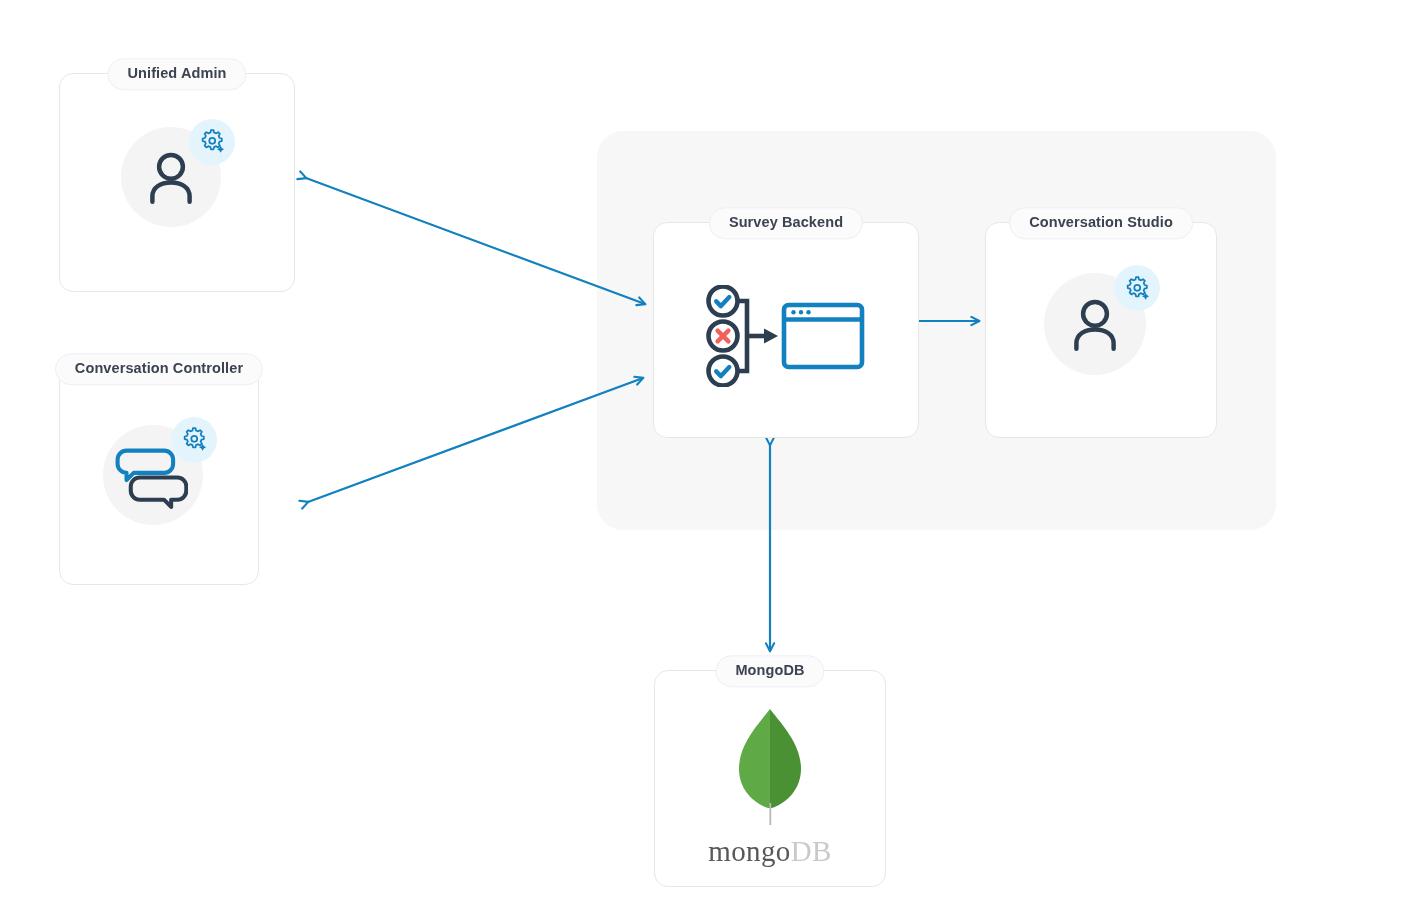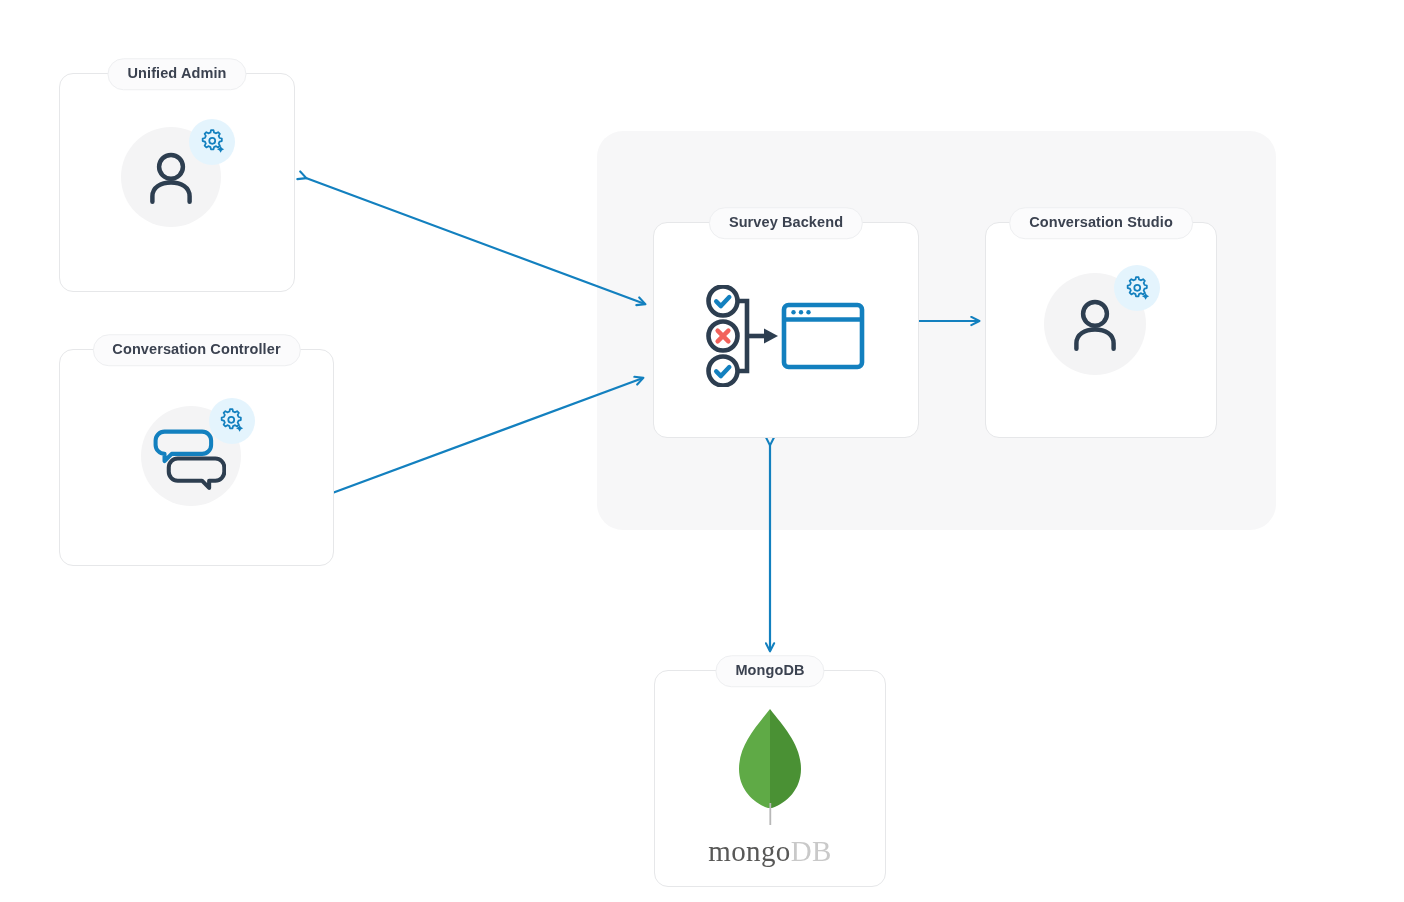--- a/index.html
+++ b/index.html
@@ -144,21 +144,21 @@
           <svg width="27" height="27" viewBox="0 0 32 32">
             <path d="M14.2 2.6 h3.0 l0.6 2.7 2.5 1.05 2.35-1.45 2.1 2.1 -1.45 2.35 1.05 2.5 2.7 0.6 v3.0 l-2.7 0.6 -1.05 2.5 1.45 2.35 -2.1 2.1 -2.35-1.45 -2.5 1.05 -0.6 2.7 h-3.0 l-0.6-2.7 -2.5-1.05 -2.35 1.45 -2.1-2.1 1.45-2.35 -1.05-2.5 -2.7-0.6 v-3.0 l2.7-0.6 1.05-2.5 -1.45-2.35 2.1-2.1 2.35 1.45 2.5-1.05 z" fill="none" stroke="#1380bf" stroke-width="2.1" stroke-linejoin="round"></path>
             <circle cx="15.7" cy="15.2" r="3.5" fill="none" stroke="#1380bf" stroke-width="2.1"></circle>
             <path d="M25.6 21.0 l1.5 2.7 2.7 1.5 -2.7 1.5 -1.5 2.7 -1.5-2.7 -2.7-1.5 2.7-1.5 z" fill="#1380bf"></path>
           </svg>
         </div>
       </div>
     </div>
   </div>
 
-  <div class="node" style="left:59px; top:349px; width:275px; height:217px;">
+  <div class="node" style="left:59px; top:368px; width:200px; height:217px;">
     <div class="pill">Conversation Controller</div>
     <div class="node-inner">
       <div class="disc" style="transform:translate(-6px,-2px);">
         <svg class="plain-icon" width="74" height="64" viewBox="0 0 78 68" style="transform:translate(-2px,2px);">
           <path d="M13 6 h40 a9.5 9.5 0 0 1 9.5 9.5 v4.6 a9.5 9.5 0 0 1 -9.5 9.5 h-32.4 l-7.6 7.6 v-7.7 a9.5 9.5 0 0 1 -9.5 -9.4 v-4.6 a9.5 9.5 0 0 1 9.5 -9.5 z" fill="none" stroke="#1380bf" stroke-width="4.3" stroke-linejoin="round"></path>
           <path d="M27 34.5 h40 a9.5 9.5 0 0 1 9.5 9.5 v4.6 a9.5 9.5 0 0 1 -9.5 9.5 h-6.6 v7.7 l-7.6-7.7 h-25.8 a9.5 9.5 0 0 1 -9.5 -9.5 v-4.6 a9.5 9.5 0 0 1 9.5 -9.5 z" fill="none" stroke="#2d3e50" stroke-width="4.3" stroke-linejoin="round"></path>
         </svg>
         <div class="badge">
           <svg width="27" height="27" viewBox="0 0 32 32">
             <path d="M14.2 2.6 h3.0 l0.6 2.7 2.5 1.05 2.35-1.45 2.1 2.1 -1.45 2.35 1.05 2.5 2.7 0.6 v3.0 l-2.7 0.6 -1.05 2.5 1.45 2.35 -2.1 2.1 -2.35-1.45 -2.5 1.05 -0.6 2.7 h-3.0 l-0.6-2.7 -2.5-1.05 -2.35 1.45 -2.1-2.1 1.45-2.35 -1.05-2.5 -2.7-0.6 v-3.0 l2.7-0.6 1.05-2.5 -1.45-2.35 2.1-2.1 2.35 1.45 2.5-1.05 z" fill="none" stroke="#1380bf" stroke-width="2.1" stroke-linejoin="round"></path>

